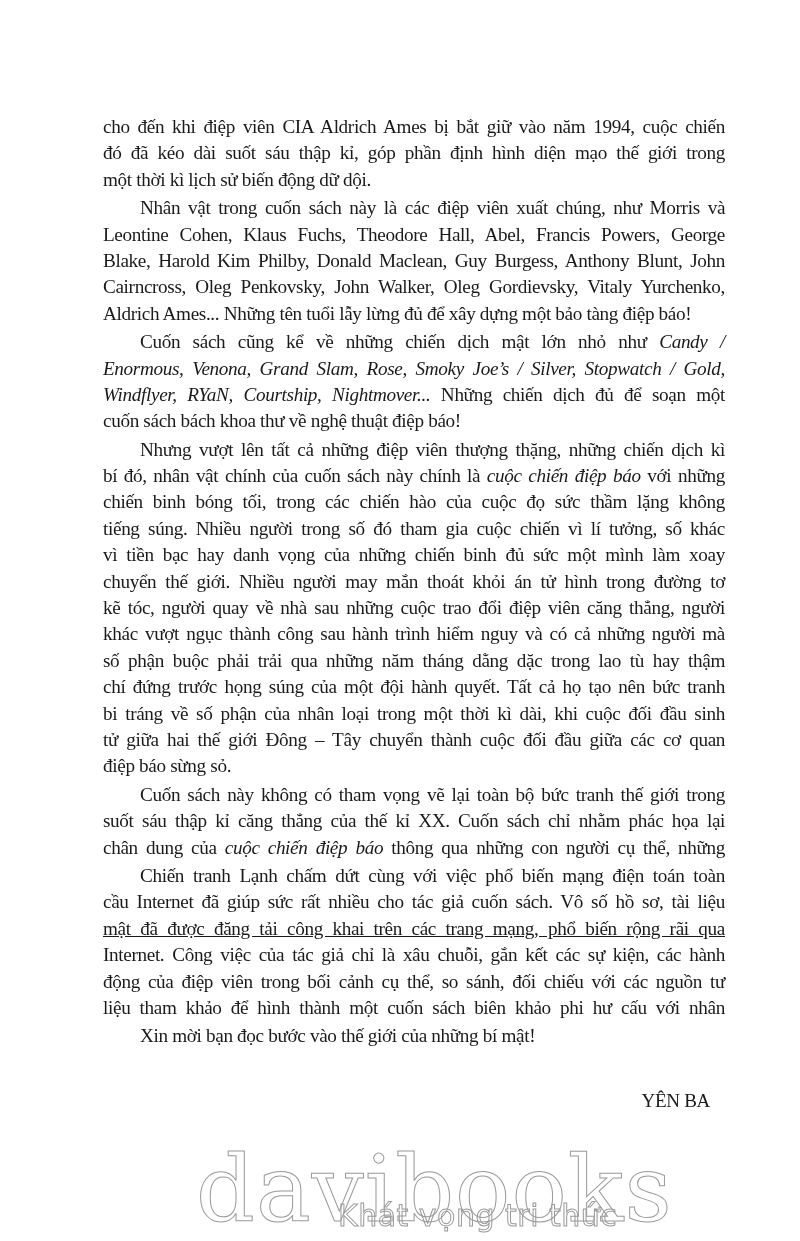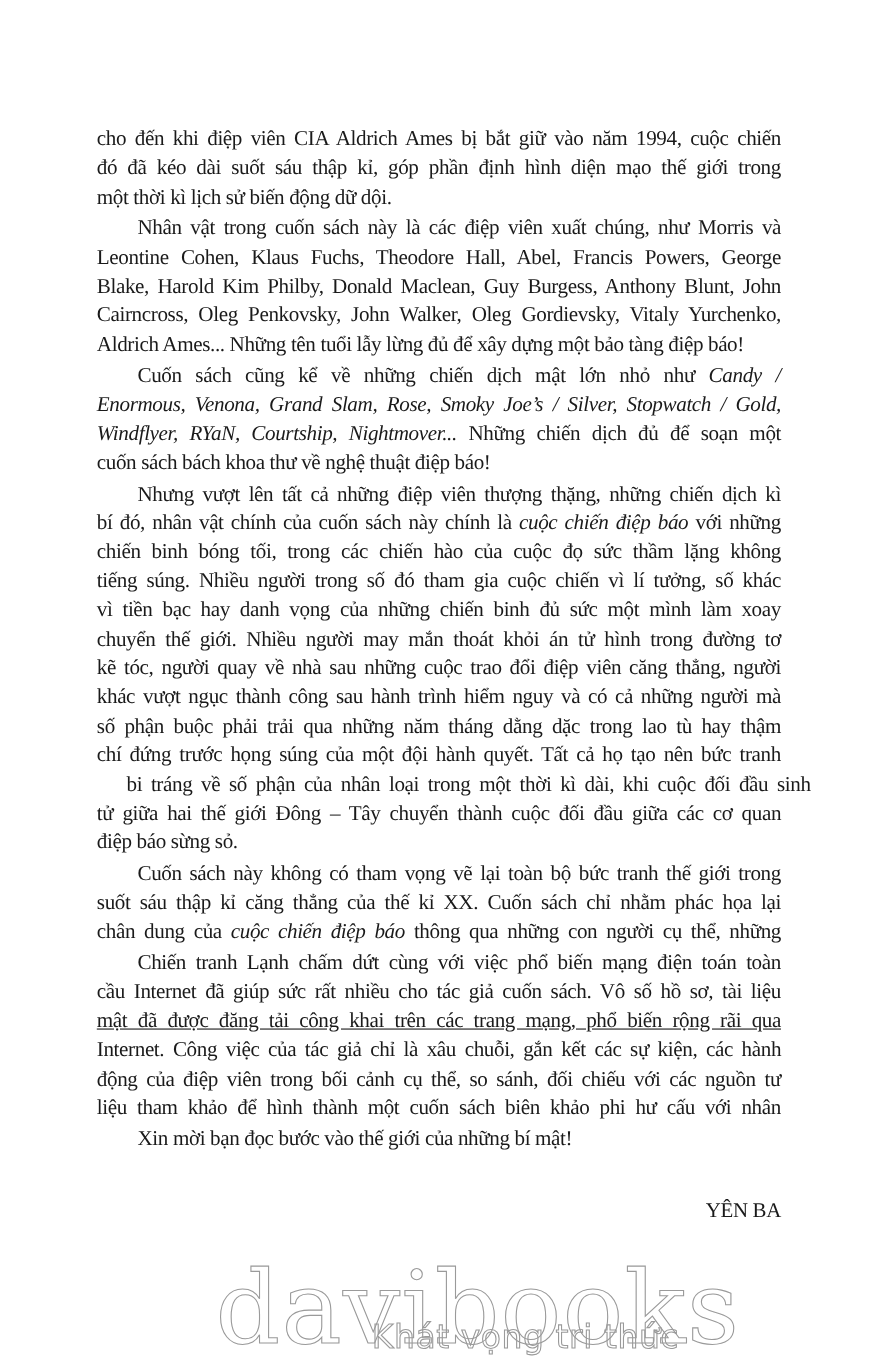--- a/index.html
+++ b/index.html
@@ -10,21 +10,21 @@
     body {
       width: 800px;
       height: 1241px;
       position: relative;
       overflow: hidden;
       color: #1a1a1a;
       font-family: "Liberation Serif", "DejaVu Serif", serif;
     }
     .page-text {
       position: absolute;
-      left: 88px;
+      left: 103px;
       top: 114px;
       width: 622px;
     }
     .paragraph {
       margin: 0 0 2px 0;
     }
     .line {
       display: block;
       height: 26.4px;
       line-height: 26.4px;
@@ -101,21 +101,21 @@
       <span class="line indent" style="word-spacing: 3.39px; text-align-last: left;"><span>Nhưng vượt lên tất cả những điệp viên thượng thặng, những chiến dịch kì</span></span>
       <span class="line" style="word-spacing: 2.16px; text-align-last: left;"><span>bí đó, nhân vật chính của cuốn sách này chính là </span><span class="seg-italic">cuộc chiến điệp báo</span><span> với những</span></span>
       <span class="line" style="word-spacing: 5.56px; text-align-last: left;"><span>chiến binh bóng tối, trong các chiến hào của cuộc đọ sức thầm lặng không</span></span>
       <span class="line" style="word-spacing: 4.01px; text-align-last: left;"><span>tiếng súng. Nhiều người trong số đó tham gia cuộc chiến vì lí tưởng, số khác</span></span>
       <span class="line" style="word-spacing: 4.61px; text-align-last: left;"><span>vì tiền bạc hay danh vọng của những chiến binh đủ sức một mình làm xoay</span></span>
       <span class="line" style="word-spacing: 4.47px; text-align-last: left;"><span>chuyển thế giới. Nhiều người may mắn thoát khỏi án tử hình trong đường tơ</span></span>
       <span class="line" style="word-spacing: 2.85px; text-align-last: left;"><span>kẽ tóc, người quay về nhà sau những cuộc trao đổi điệp viên căng thẳng, người</span></span>
       <span class="line" style="word-spacing: 2.71px; text-align-last: left;"><span>khác vượt ngục thành công sau hành trình hiểm nguy và có cả những người mà</span></span>
       <span class="line" style="word-spacing: 4.29px; text-align-last: left;"><span>số phận buộc phải trải qua những năm tháng dằng dặc trong lao tù hay thậm</span></span>
       <span class="line" style="word-spacing: 2.97px; text-align-last: left;"><span>chí đứng trước họng súng của một đội hành quyết. Tất cả họ tạo nên bức tranh</span></span>
-      <span class="line" style="word-spacing: 3.49px; text-align-last: left; margin-left: 27px;"><span>bi tráng về số phận của nhân loại trong một thời kì dài, khi cuộc đối đầu sinh</span></span>
+      <span class="line" style="word-spacing: 3.49px; text-align-last: left;"><span>bi tráng về số phận của nhân loại trong một thời kì dài, khi cuộc đối đầu sinh</span></span>
       <span class="line" style="word-spacing: 3.8px; text-align-last: left;"><span>tử giữa hai thế giới Đông – Tây chuyển thành cuộc đối đầu giữa các cơ quan</span></span>
       <span class="line last"><span>điệp báo sừng sỏ.</span></span>
     </div>
     <div class="paragraph">
       <span class="line indent" style="word-spacing: 2.68px; text-align-last: left;"><span>Cuốn sách này không có tham vọng vẽ lại toàn bộ bức tranh thế giới trong</span></span>
       <span class="line" style="word-spacing: 4.03px; text-align-last: left;"><span>suốt sáu thập kỉ căng thẳng của thế kỉ XX. Cuốn sách chỉ nhằm phác họa lại</span></span>
       <span class="line" style="word-spacing: 3.68px; text-align-last: left;"><span>chân dung của </span><span class="seg-italic">cuộc chiến điệp báo</span><span> thông qua những con người cụ thể, những</span></span>
     </div>
     <div class="paragraph">
       <span class="line indent" style="word-spacing: 4.38px; text-align-last: left;"><span>Chiến tranh Lạnh chấm dứt cùng với việc phổ biến mạng điện toán toàn</span></span>

